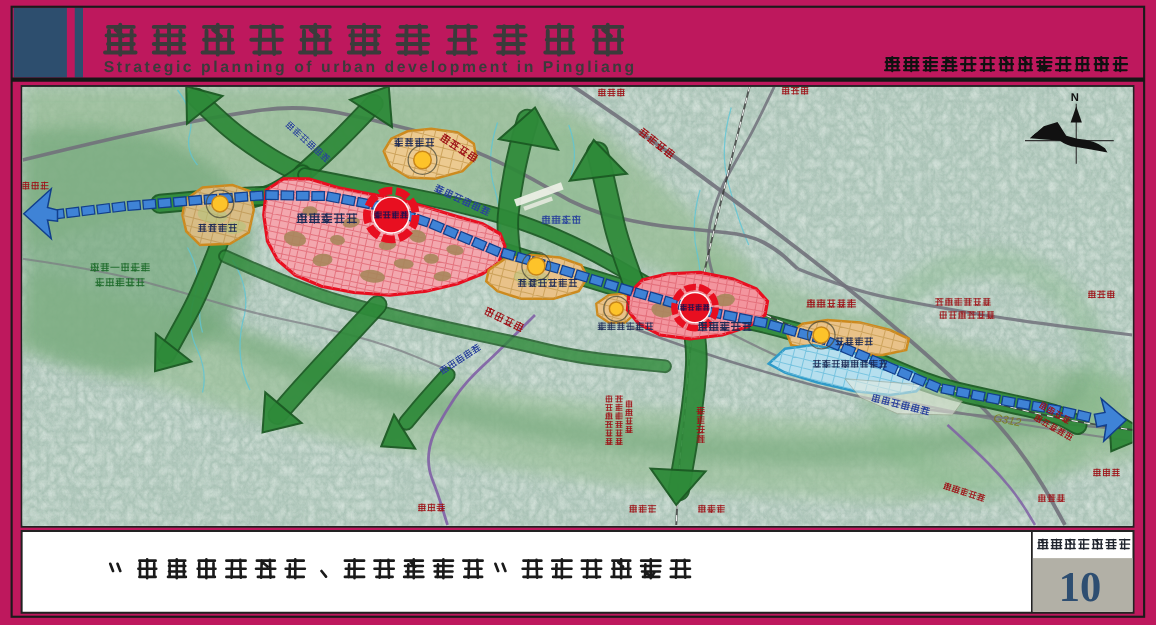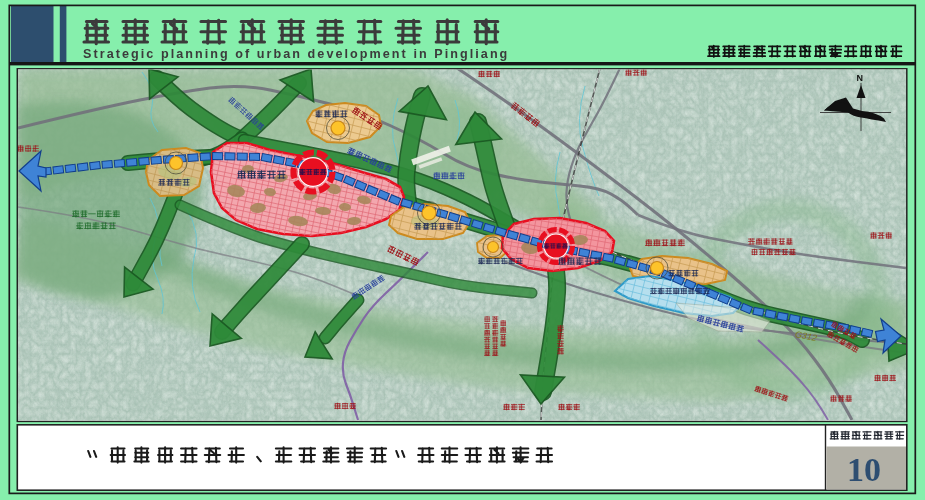--- a/index.html
+++ b/index.html
@@ -1,14 +1,14 @@
 <!DOCTYPE html>
 <html><head><meta charset="utf-8"><style>
 html,body{margin:0;padding:0;background:#fff;}
-.page{position:relative;width:925px;height:500px;background:#86efac;overflow:hidden;font-family:"Liberation Sans",sans-serif;}
+.page{position:relative;width:925px;height:500px;background:#be185d;overflow:hidden;font-family:"Liberation Sans",sans-serif;}
 </style></head><body>
 <div class="page">
 <svg width="925" height="500" viewBox="0 0 925 500">
 <defs>
 <filter id="txd" x="0" y="0" width="100%" height="100%">
           <feTurbulence type="fractalNoise" baseFrequency="0.35 0.3" numOctaves="4" seed="7"></feTurbulence>
           <feColorMatrix type="matrix" values="0 0 0 0 0.30  0 0 0 0 0.44  0 0 0 0 0.37  0 0 0 1.1 -0.12"></feColorMatrix>
         </filter>
 <filter id="txl" x="0" y="0" width="100%" height="100%">
           <feTurbulence type="turbulence" baseFrequency="0.13 0.11" numOctaves="4" seed="23"></feTurbulence>

